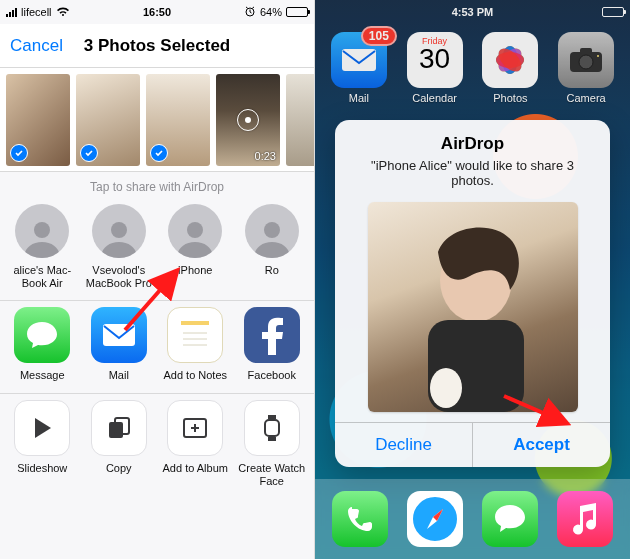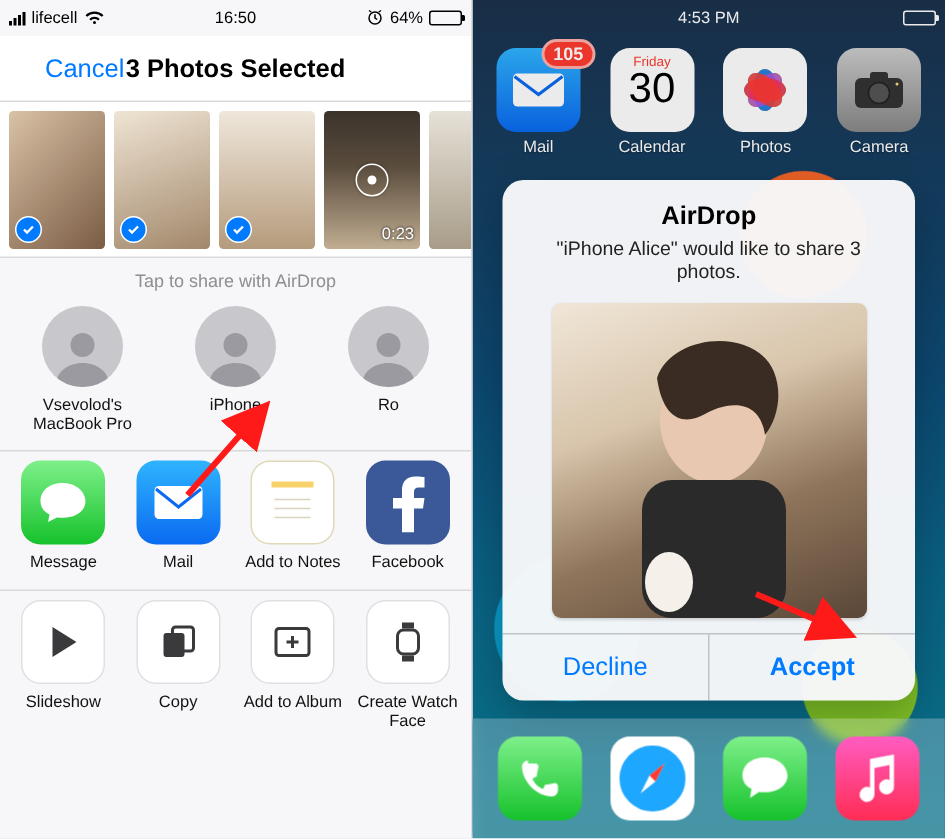--- a/index.html
+++ b/index.html
@@ -5,35 +5,35 @@
   * { box-sizing: border-box; margin: 0; padding: 0; font-family: -apple-system, "Helvetica Neue", Arial, sans-serif; }
   body { width: 630px; height: 559px; background: #fff; overflow: hidden; }
   .wrap { display: flex; width: 630px; height: 559px; }
   .phone { height: 559px; position: relative; overflow: hidden; }
   .left  { width: 315px; background: #f7f7f9; border-right: 1px solid #ddd; }
   .right { width: 315px; background: #e8f0fa; }
 
   
   .status { height: 20px; display:flex; align-items:center; justify-content:space-between; padding:12px 6px; font-size:11px; font-weight:500; }
   .status .cell { display:flex; align-items:center; gap:4px; }
-  .status .time { position:absolute; left:50%; transform:translateX(-50%); font-weight:400; }
+  .status .time { position:absolute; left:50%; transform:translateX(-50%); font-weight:700; }
   .bars { display:flex; align-items:flex-end; gap:1px; }
   .bars span { width:2px; background:#000; display:inline-block; }
   .bars span:nth-child(1){height:3px}.bars span:nth-child(2){height:5px}.bars span:nth-child(3){height:7px}.bars span:nth-child(4){height:9px}
   .wifi svg { display:block; }
   .batt { display:flex; align-items:center; gap:3px; }
   .batt .shell { width:22px; height:10px; border:1px solid #000; border-radius:2px; position:relative; }
   .batt .shell::after{ content:""; position:absolute; right:-3px; top:2px; width:2px;height:4px;background:#000;border-radius:0 1px 1px 0;}
   .batt .fill { height:100%; background:#000; }
   .right .status { color:#fff; }
   .right .batt .shell{border-color:#fff}.right .batt .shell::after{background:#fff}.right .batt .fill{background:#fff}
   .right .status .dim { color:rgba(255,255,255,.35);}
 
   
-  .nav { height:44px; display:flex; align-items:center; position:relative; border-bottom: .5px solid rgba(0,0,0,.15); background:#fff;padding-left:20px;}
+  .nav { height:44px; display:flex; align-items:center; position:relative; border-bottom: .5px solid rgba(0,0,0,.15); background:#fff;}
   .nav .cancel { color:#007aff; font-size:17px; padding-left:10px; }
   .nav .title  { position:absolute; left:50%; transform:translateX(-50%); font-size:17px; font-weight:600; }
   .thumbs { height:104px; background:#fff; display:flex; gap:6px; padding:6px; overflow:hidden; border-bottom:.5px solid rgba(0,0,0,.15);}
   .thumb { width:64px; height:92px; border-radius:3px; position:relative; flex:0 0 auto; background:#ccc; }
   .thumb .check { position:absolute; left:4px; bottom:4px; width:18px;height:18px;border-radius:50%;background:#007aff;display:flex;align-items:center;justify-content:center;border:1.5px solid #fff;}
   .thumb .dur { position:absolute; right:4px; bottom:4px; color:#fff; font-size:11px; text-shadow:0 0 2px #000;}
   .thumb .ring { position:absolute; top:50%; left:50%; width:22px;height:22px;border:1.5px solid #fff;border-radius:50%; transform:translate(-50%,-50%); box-shadow:0 0 2px rgba(0,0,0,.4);}
   .thumb .ring::after{content:"";position:absolute;top:50%;left:50%;width:6px;height:6px;background:#fff;border-radius:50%;transform:translate(-50%,-50%)}
   .t1{background:linear-gradient(135deg,#d9c2a6,#7a5c44)}
   .t2{background:linear-gradient(160deg,#efe4d4,#a2886b)}
@@ -172,20 +172,29 @@
     <div class="airdrop-hint">Tap to share with AirDrop</div>
 
     <div class="airdrop-row">
       <div class="iconcol">
         <div class="avatar">
             <svg viewBox="0 0 44 44">
               <circle cx="22" cy="16" r="8" fill="#9a9aa0"></circle>
               <path d="M4 44c0-10 8-16 18-16s18 6 18 16" fill="#9a9aa0"></path>
             </svg>
           </div>
+        <div class="lbl">alice's Mac-Book Air</div>
+      </div>
+      <div class="iconcol">
+        <div class="avatar">
+            <svg viewBox="0 0 44 44">
+              <circle cx="22" cy="16" r="8" fill="#9a9aa0"></circle>
+              <path d="M4 44c0-10 8-16 18-16s18 6 18 16" fill="#9a9aa0"></path>
+            </svg>
+          </div>
         <div class="lbl">Vsevolod's MacBook Pro</div>
       </div>
       <div class="iconcol">
         <div class="avatar">
             <svg viewBox="0 0 44 44">
               <circle cx="22" cy="16" r="8" fill="#9a9aa0"></circle>
               <path d="M4 44c0-10 8-16 18-16s18 6 18 16" fill="#9a9aa0"></path>
             </svg>
           </div>
         <div class="lbl">iPhone</div>

